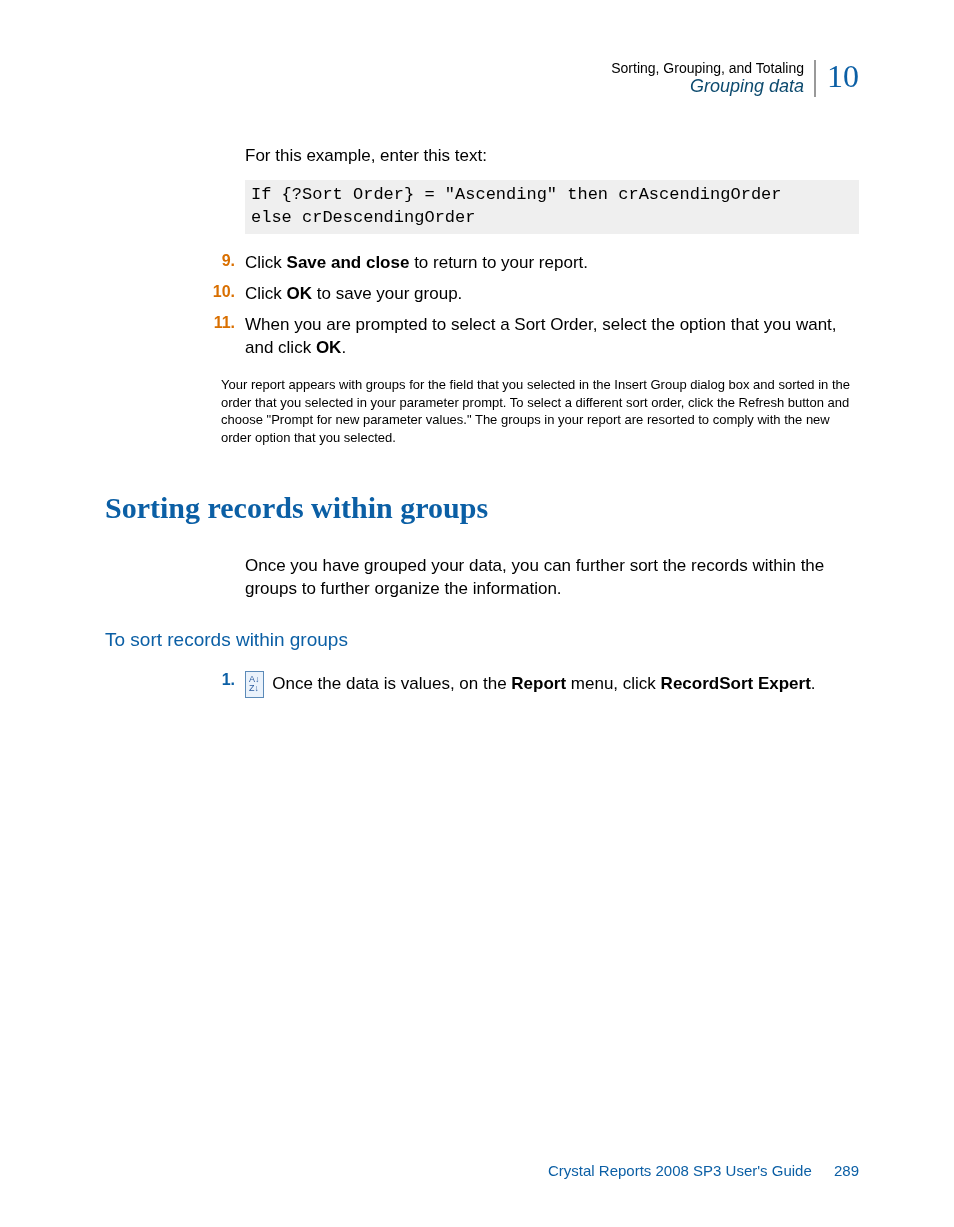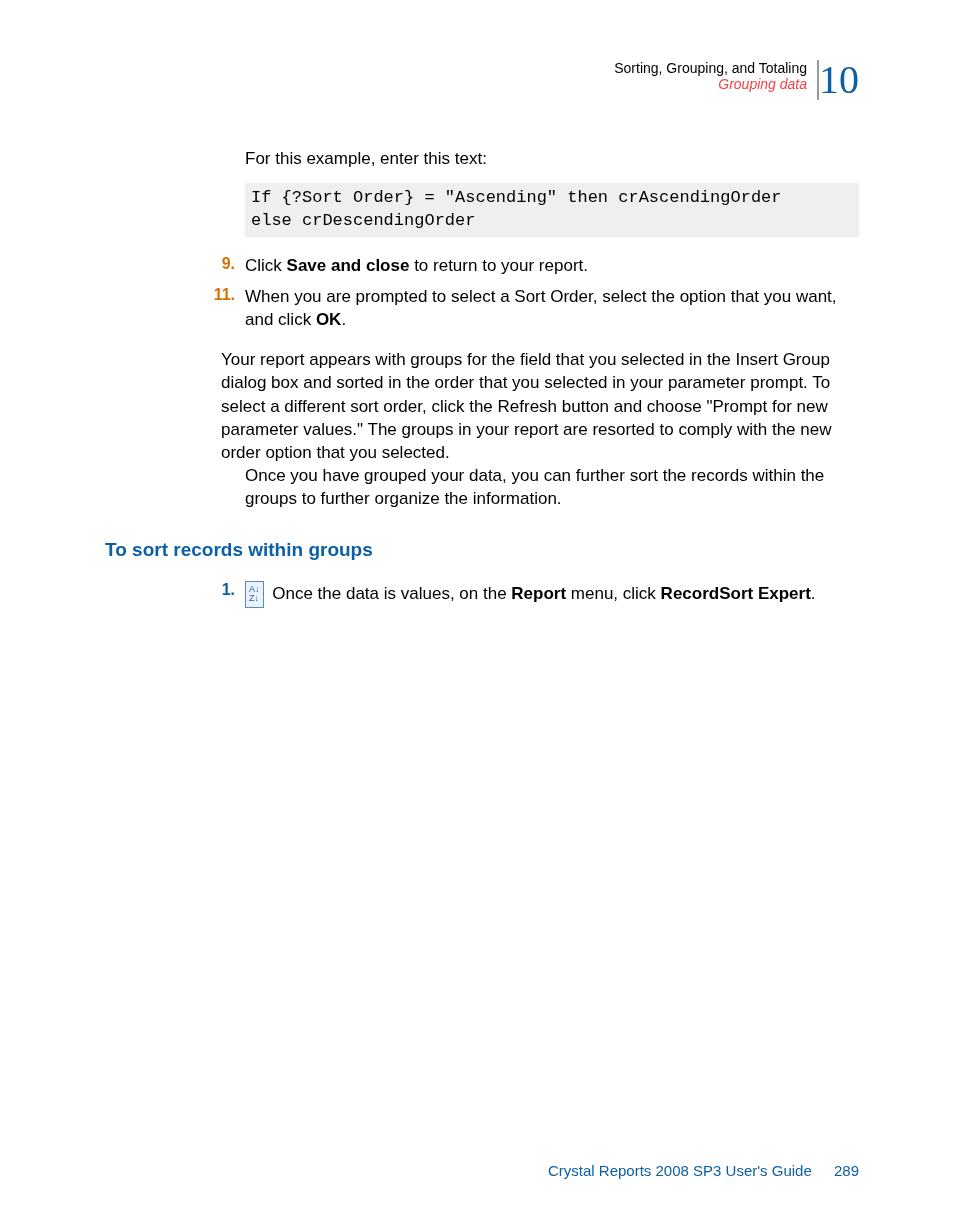--- a/index.html
+++ b/index.html
@@ -21,30 +21,30 @@
   }
   .header-text {
     text-align: right;
     margin-right: 10px;
   }
   .header-title {
     font-size: 14px;
     color: #000;
   }
   .header-subtitle {
-    font-size: 14px;
+    font-size: 18px;
     font-style: italic;
-    color: #ef4444;
+    color: #0c4a6e;
   }
   .chapter-num {
     font-family: Georgia, 'Times New Roman', serif;
-    font-size: 40px;
+    font-size: 32px;
     color: #0b5fa5;
     border-left: 2px solid #999;
-    padding-left: 0;
+    padding-left: 11px;
     line-height: 1;
   }
   .content {
     margin-left: 140px;
   }
   .body-text {
     font-size: 17px;
     line-height: 1.35;
     margin-bottom: 12px;
   }
@@ -70,35 +70,35 @@
     margin-right: 10px;
     margin-left: -38px;
   }
   .ol-body {
     font-size: 17px;
     line-height: 1.35;
     flex: 1;
   }
   .ol-body b { font-weight: bold; }
   .para-after {
-    font-size: 17px;
+    font-size: 13px;
     line-height: 1.38;
     margin: 16px 0 0 -24px;
   }
   .h2 {
     font-family: Georgia, 'Times New Roman', serif;
     color: #0b5fa5;
     font-size: 30px;
     font-weight: bold;
     margin: 44px 0 30px 0;
   }
   .h3 {
     color: #0b5fa5;
     font-size: 19px;
-    font-weight: bold;
+    font-weight: normal;
     margin: 28px 0 20px 0;
   }
   .sort-icon {
     display: inline-block;
     border: 1px solid #5b8ab8;
     background: #eaf2fb;
     padding: 3px 3px;
     vertical-align: middle;
     margin-right: 4px;
     line-height: 1;
@@ -138,31 +138,38 @@
     <div class="code-block">If {?Sort Order} = "Ascending" then crAscendingOrder
 else crDescendingOrder</div>
 
     <div class="ol-item">
       <span class="ol-num">9.</span>
       <span class="ol-body">
         <span>Click </span><b>Save and close</b><span> to return to your report.</span>
       </span>
     </div>
 
+    <div class="ol-item">
+      <span class="ol-num">10.</span>
+      <span class="ol-body">
+        <span>Click </span><b>OK</b><span> to save your group.</span>
+      </span>
+    </div>
 
     <div class="ol-item">
       <span class="ol-num">11.</span>
       <span class="ol-body">
         <span>When you are prompted to select a Sort Order, select the option that you want, and click </span><b>OK</b><span>.</span>
       </span>
     </div>
 
     <p class="para-after">Your report appears with groups for the field that you selected in the Insert Group dialog box and sorted in the order that you selected in your parameter prompt. To select a different sort order, click the Refresh button and choose "Prompt for new parameter values." The groups in your report are resorted to comply with the new order option that you selected.</p>
   </div>
 
+  <h2 class="h2">Sorting records within groups</h2>
 
   <div class="content">
     <p class="body-text">Once you have grouped your data, you can further sort the records within the groups to further organize the information.</p>
   </div>
 
   <h3 class="h3">To sort records within groups</h3>
 
   <div class="content">
     <div class="ol-item">
       <span class="ol-num" style="color:#0b5fa5">1.</span>

